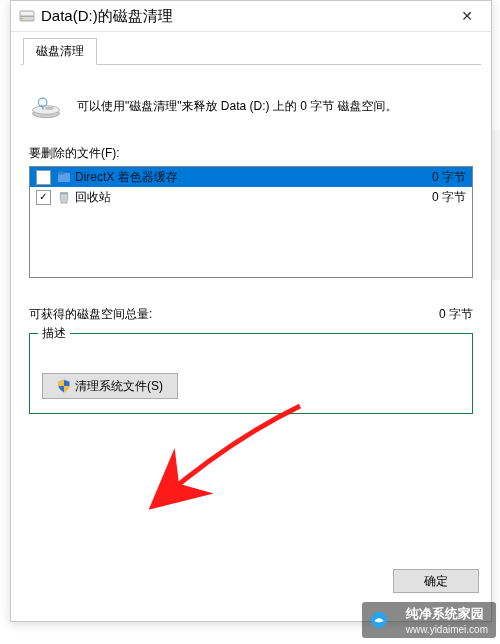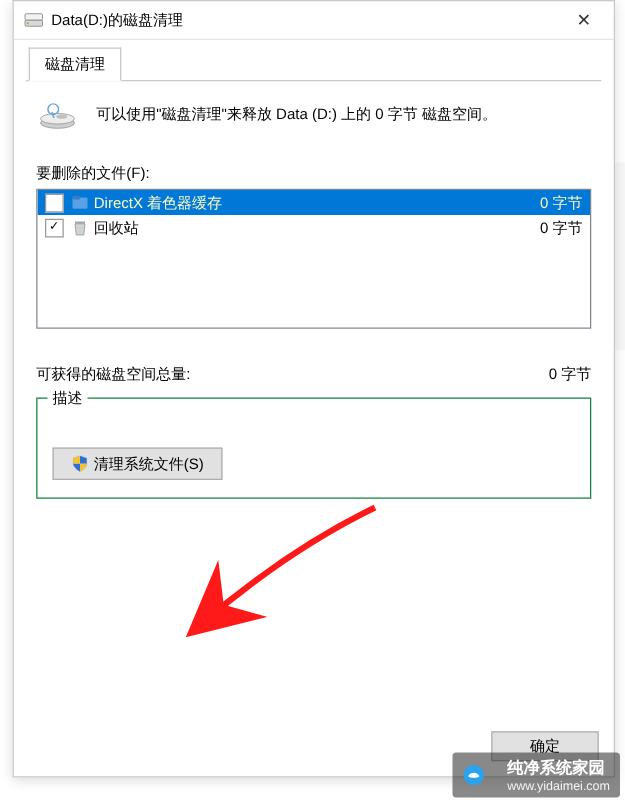--- a/index.html
+++ b/index.html
@@ -30,33 +30,33 @@
     padding: 0 4px 0 8px;
     border-bottom: 1px solid #e5e5e5;
   }
   .titlebar .icon {
     width: 16px;
     height: 16px;
     margin-right: 6px;
   }
   .titlebar .title {
     flex: 1;
-    font-size: 12px;
+    font-size: 15px;
   }
   .titlebar .close {
     width: 40px;
     height: 26px;
     display: flex;
     align-items: center;
     justify-content: center;
     font-size: 14px;
     color: #333;
   }
   .tabs {
-    margin: 6px 10px 1px 10px;
+    margin: 6px 10px 16px 10px;
     height: 26px;
     border-bottom: 1px solid #c8c8c8;
     position: relative;
   }
   .tab {
     position: absolute;
     top: 0;
     left: 2px;
     height: 25px;
     padding: 0 12px;
@@ -98,21 +98,21 @@
   }
   .file-row {
     display: flex;
     align-items: center;
     height: 20px;
     padding: 0 6px;
     font-size: 12px;
   }
   .file-row.selected {
     background: #0078d7;
-    color: #fef9c3;
+    color: #0f172a;
   }
   .file-row .chk {
     width: 13px;
     height: 13px;
     border: 1px solid #999;
     background: #fff;
     margin-right: 6px;
     display: inline-flex;
     align-items: center;
     justify-content: center;
@@ -176,21 +176,21 @@
   .btn.bigger {
     height: 26px;
     padding: 0 14px;
   }
   .shield {
     width: 14px;
     height: 14px;
   }
   .footer {
     position: absolute;
-    bottom: 12px;
+    bottom: 28px;
     right: 12px;
     display: flex;
     gap: 6px;
   }
   
   .arrow {
     position: absolute;
     pointer-events: none;
   }
   

